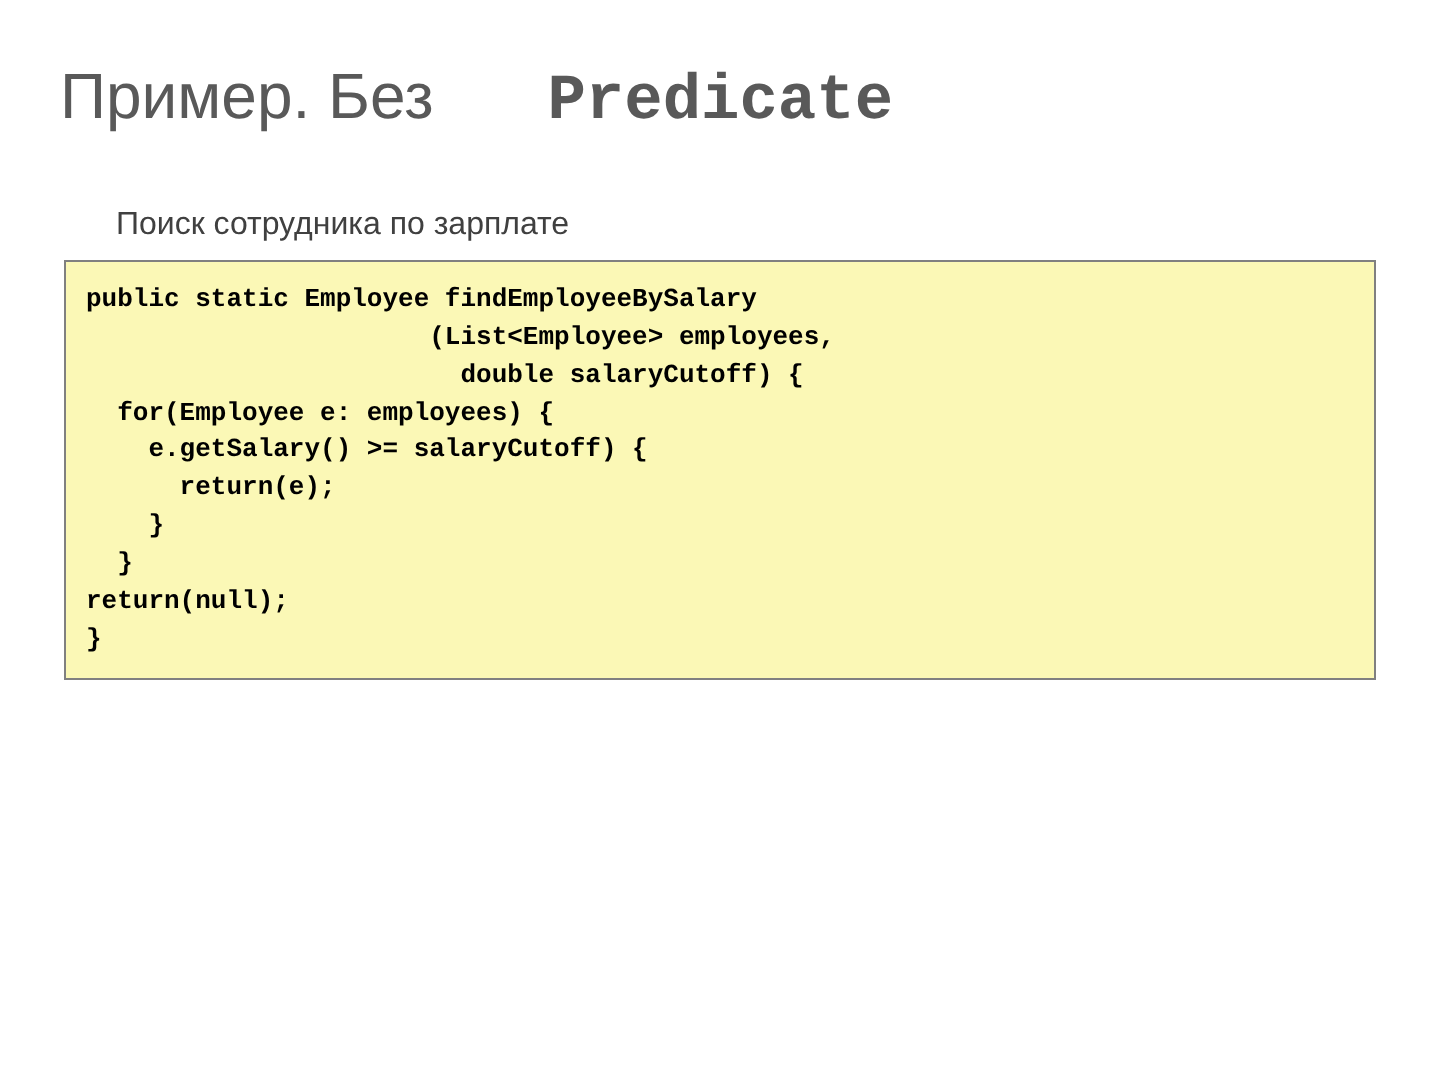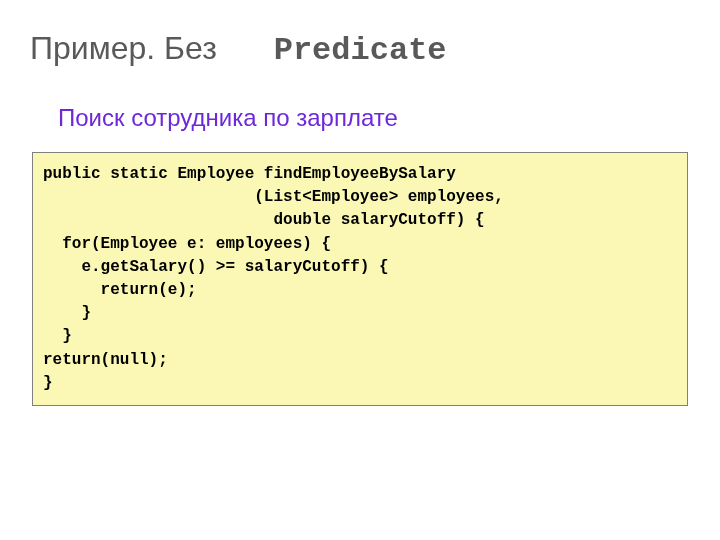--- a/index.html
+++ b/index.html
@@ -19,31 +19,31 @@
       color: #595959;
       font-weight: normal;
       margin-bottom: 35px;
     }
     .title-mono {
       font-family: 'Courier New', monospace;
       font-weight: bold;
       margin-left: 48px;
     }
     .subtitle {
-      font-size: 24px;
-      color: #6d28d9;
+      font-size: 16px;
+      color: #404040;
       margin-left: 28px;
-      margin-bottom: 20px;
+      margin-bottom: 8px;
     }
     .code-block {
       background: #fbf8b6;
       border: 1px solid #808080;
       padding: 10px 10px;
       font-family: 'Courier New', monospace;
-      font-size: 16px;
+      font-size: 13px;
       font-weight: bold;
       color: #000000;
       line-height: 1.45;
       white-space: pre;
       margin-left: 2px;
       margin-right: 2px;
     }
   </style>
 </head>
 <body>

